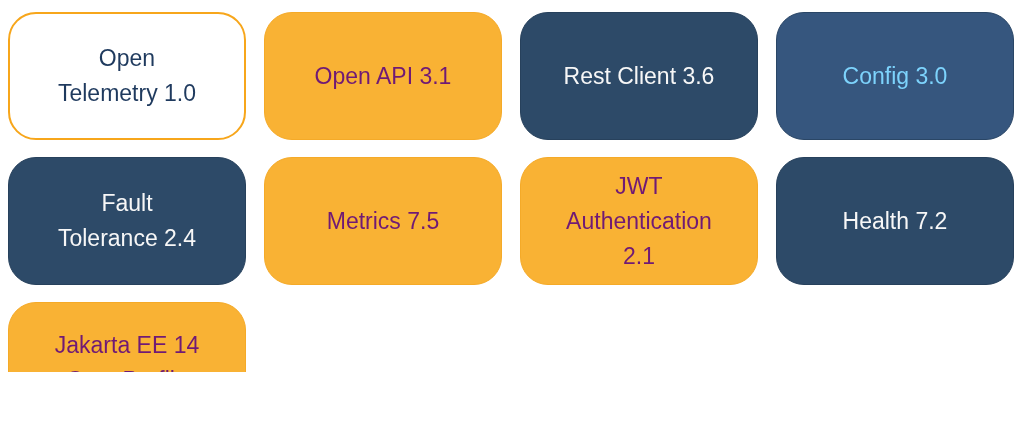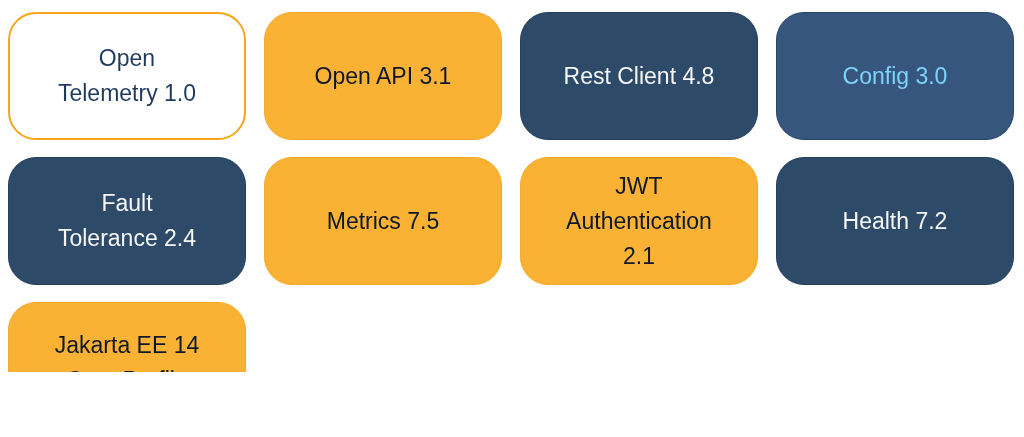--- a/index.html
+++ b/index.html
@@ -38,21 +38,21 @@
     white-space: pre-line;
   }
   .card--outline-orange {
     background: #ffffff;
     border: 2px solid #f7a61b;
     color: #1f3a5e;
   }
   .card--orange {
     background: #f9b234;
     border: 1px solid #f5aa28;
-    color: #0f172a;
+    color: #701a75;
   }
   .card--navy {
     background: #2d4a68;
     border: 1px solid #27415c;
     color: #f7f7f7;
   }
   .card--steel {
     background: #36567e;
     border: 1px solid #2a4666;
     color: #7dd3fc;
@@ -67,21 +67,21 @@
     <div class="card card--outline-orange">
       <span class="label">Open
 Telemetry 1.0</span>
     </div>
 
     <div class="card card--orange">
       <span class="label">Open API 3.1</span>
     </div>
 
     <div class="card card--navy">
-      <span class="label">Rest Client 4.8</span>
+      <span class="label">Rest Client 3.6</span>
     </div>
 
     <div class="card card--steel">
       <span class="label">Config 3.0</span>
     </div>
 
     <div class="card card--navy">
       <span class="label">Fault
 Tolerance 2.4</span>
     </div>

